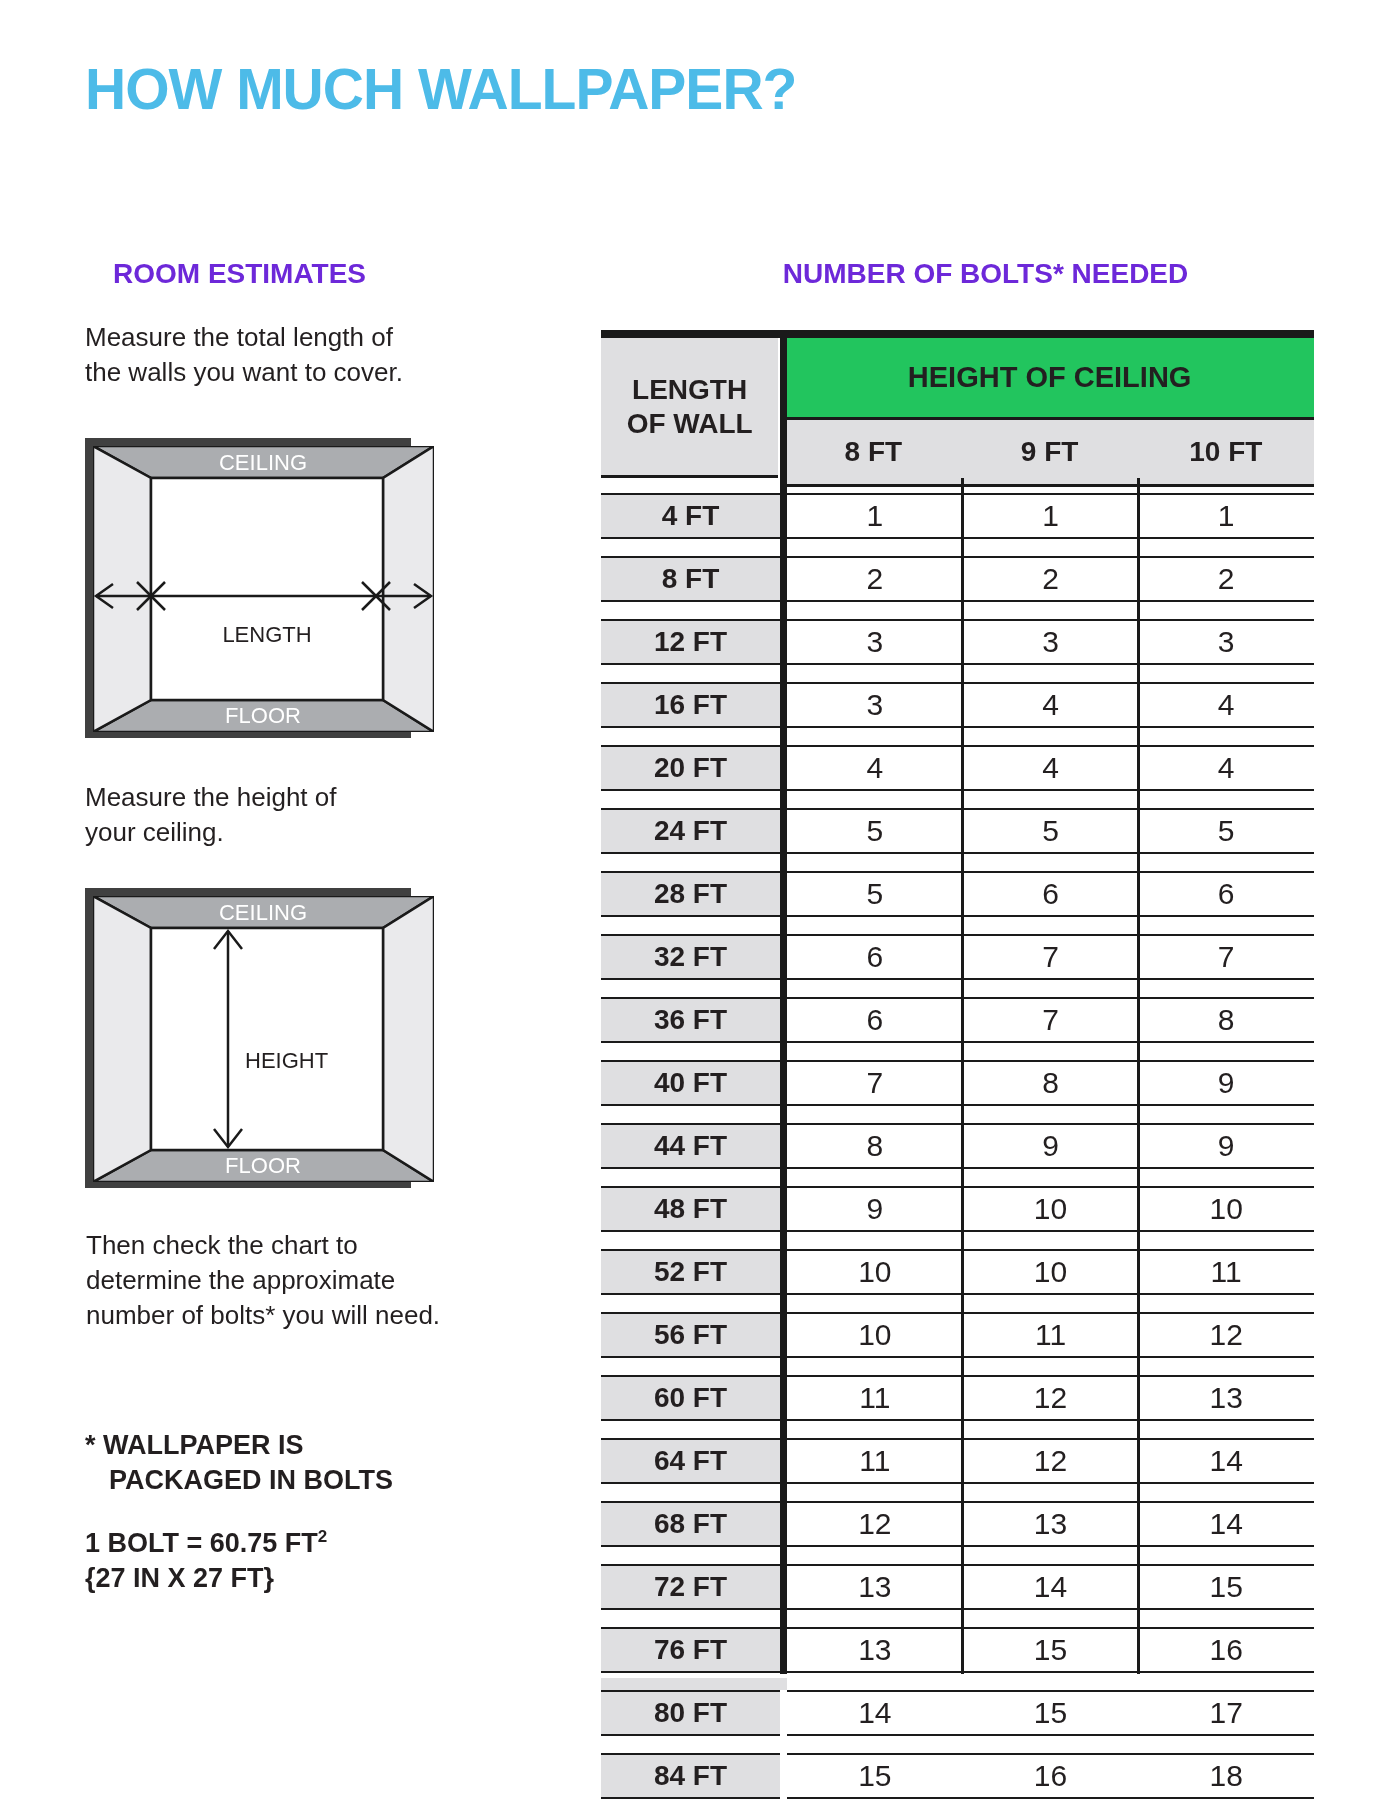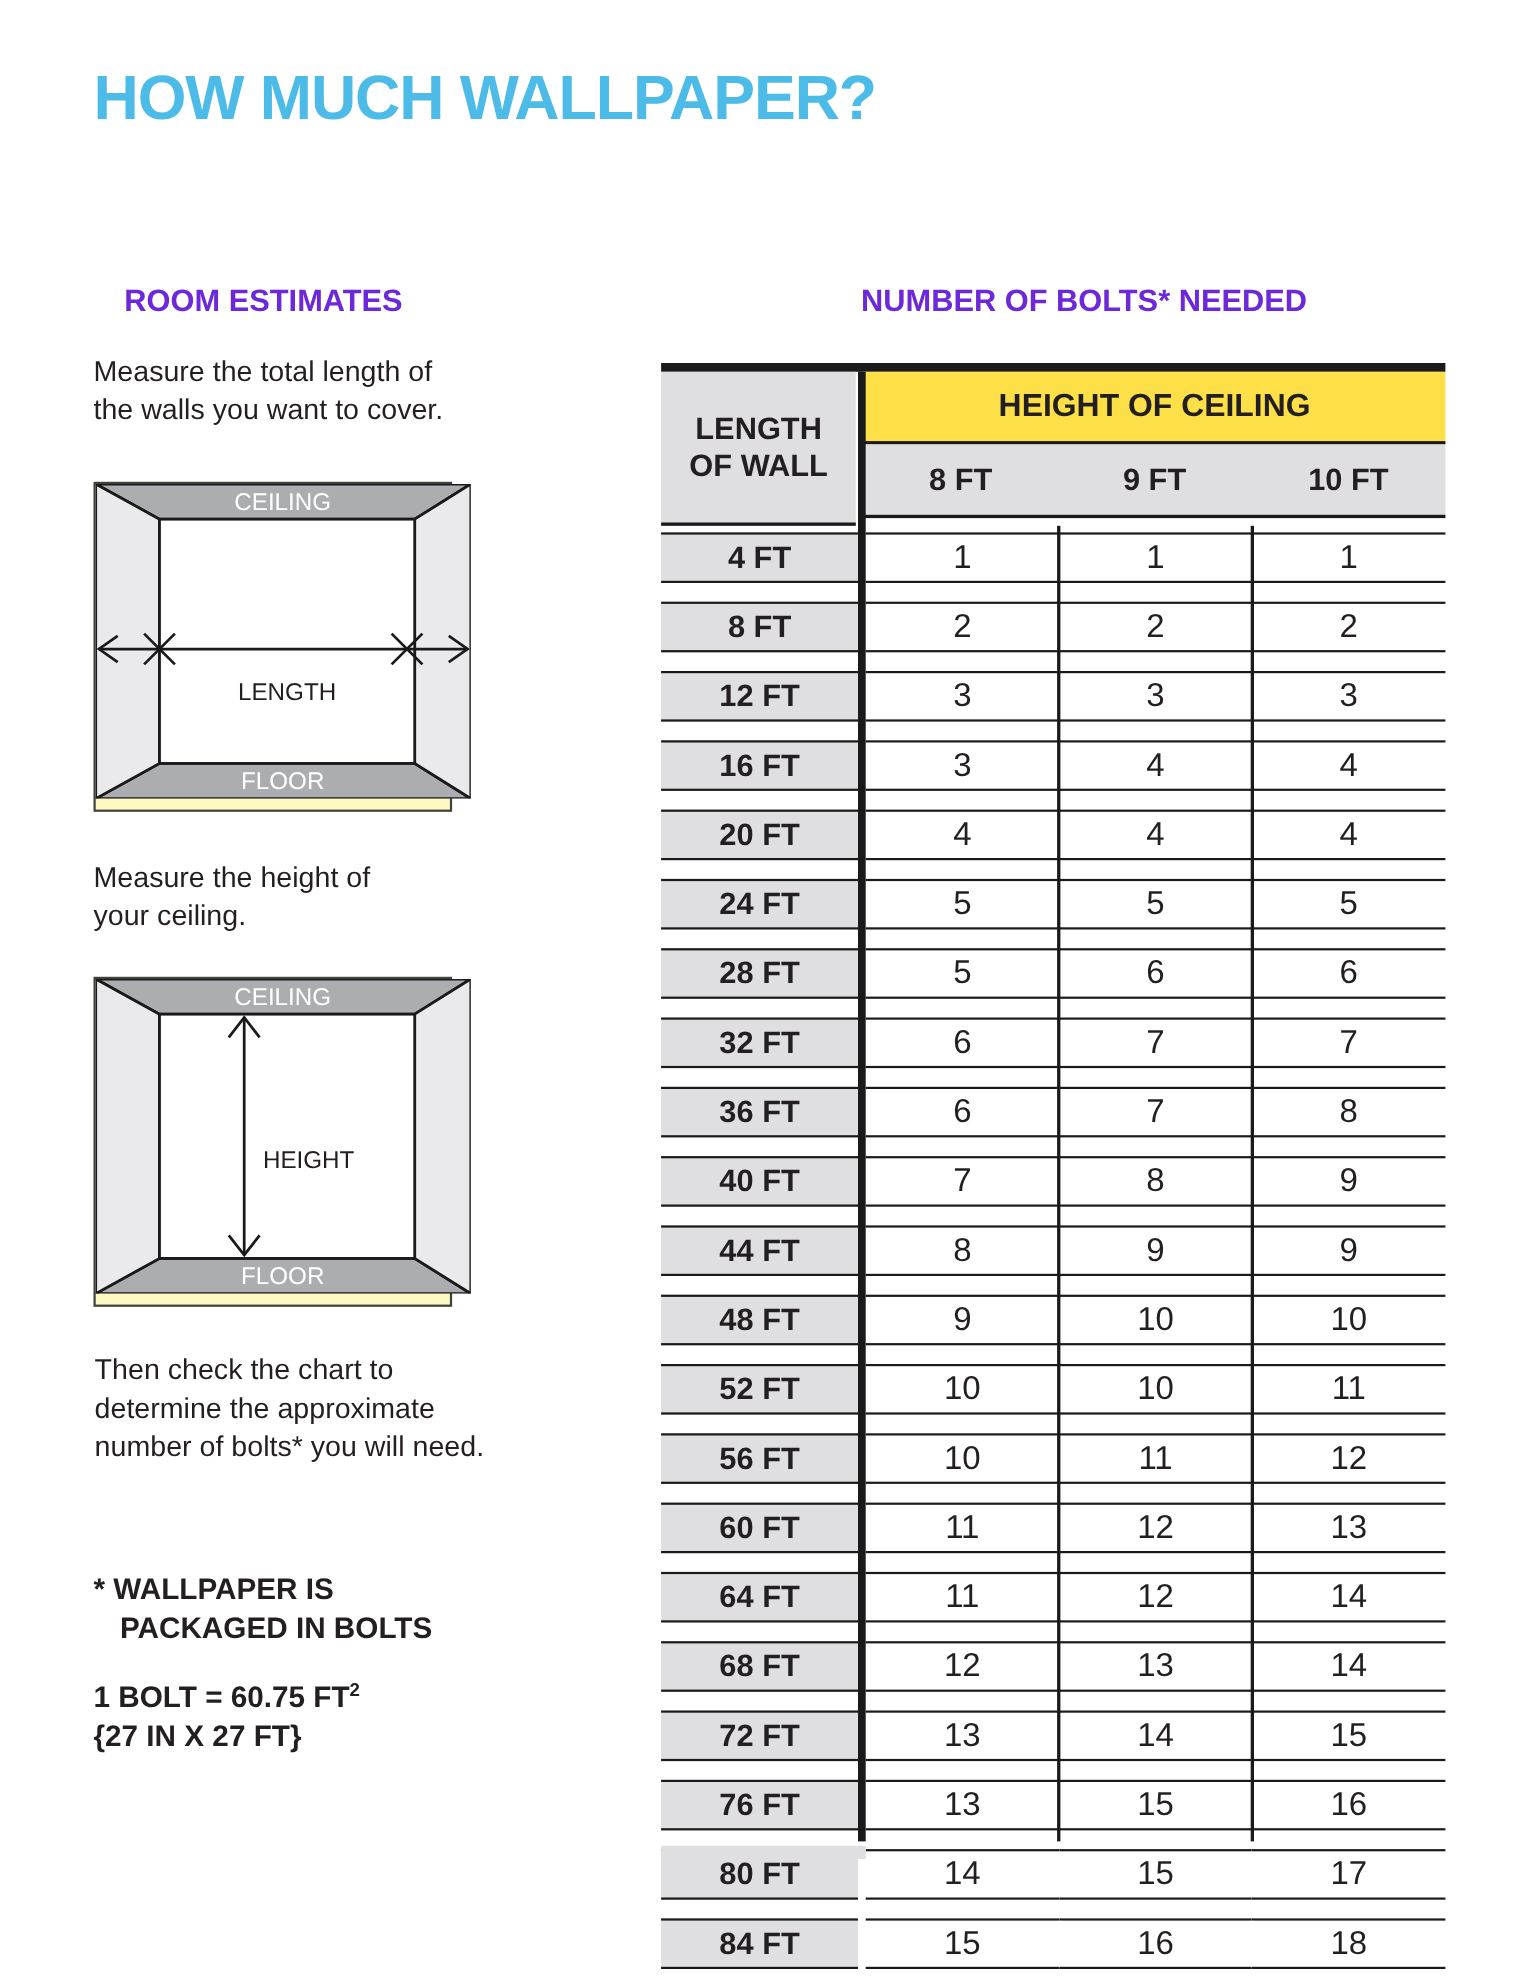--- a/index.html
+++ b/index.html
@@ -22,37 +22,37 @@
   }
   .note-bold {
     font-size:27px; line-height:35px; font-weight:bold; color:#231f20;
   }
   .note-indent { padding-left:24px; }
   sup.ft2 { font-size:17px; vertical-align:super; line-height:0; }
 
   
   .diagram {
     width:326px; height:300px; box-sizing:border-box;
-    border:2px solid #404040; background:#fef9c3;
+    border:8px solid #404040; background:#ec4899;
   }
   .diagram svg { display:block; }
 
   
   .table-wrap { left:601px; top:330px; width:713px; }
   .topbar { height:8px; background:#1a1a1a; }
   .hdr { display:flex; }
   .hdr-label {
     width:179px; height:140px; background:#dfdfe1; box-sizing:border-box;
     border-bottom:3px solid #1a1a1a;
     display:flex; flex-direction:column; align-items:center; justify-content:center;
     font-weight:bold; font-size:28px; line-height:34px; text-align:center;
   }
   .hdr-right { width:534px; display:flex; flex-direction:column; }
   .hdr-group {
-    height:66px; background:#fde047; box-sizing:border-box; border-bottom:3px solid #1a1a1a;
+    height:82px; background:#22c55e; box-sizing:border-box; border-bottom:3px solid #1a1a1a;
     display:flex; align-items:center; justify-content:center;
     font-weight:bold; font-size:29px;
   }
   .hdr-cols {
     height:67px; background:#dfdfe1; box-sizing:border-box; border-bottom:3px solid #1a1a1a;
     display:flex;
   }
   .hdr-col {
     flex:1; display:flex; align-items:center; justify-content:center;
     font-weight:bold; font-size:28px;

